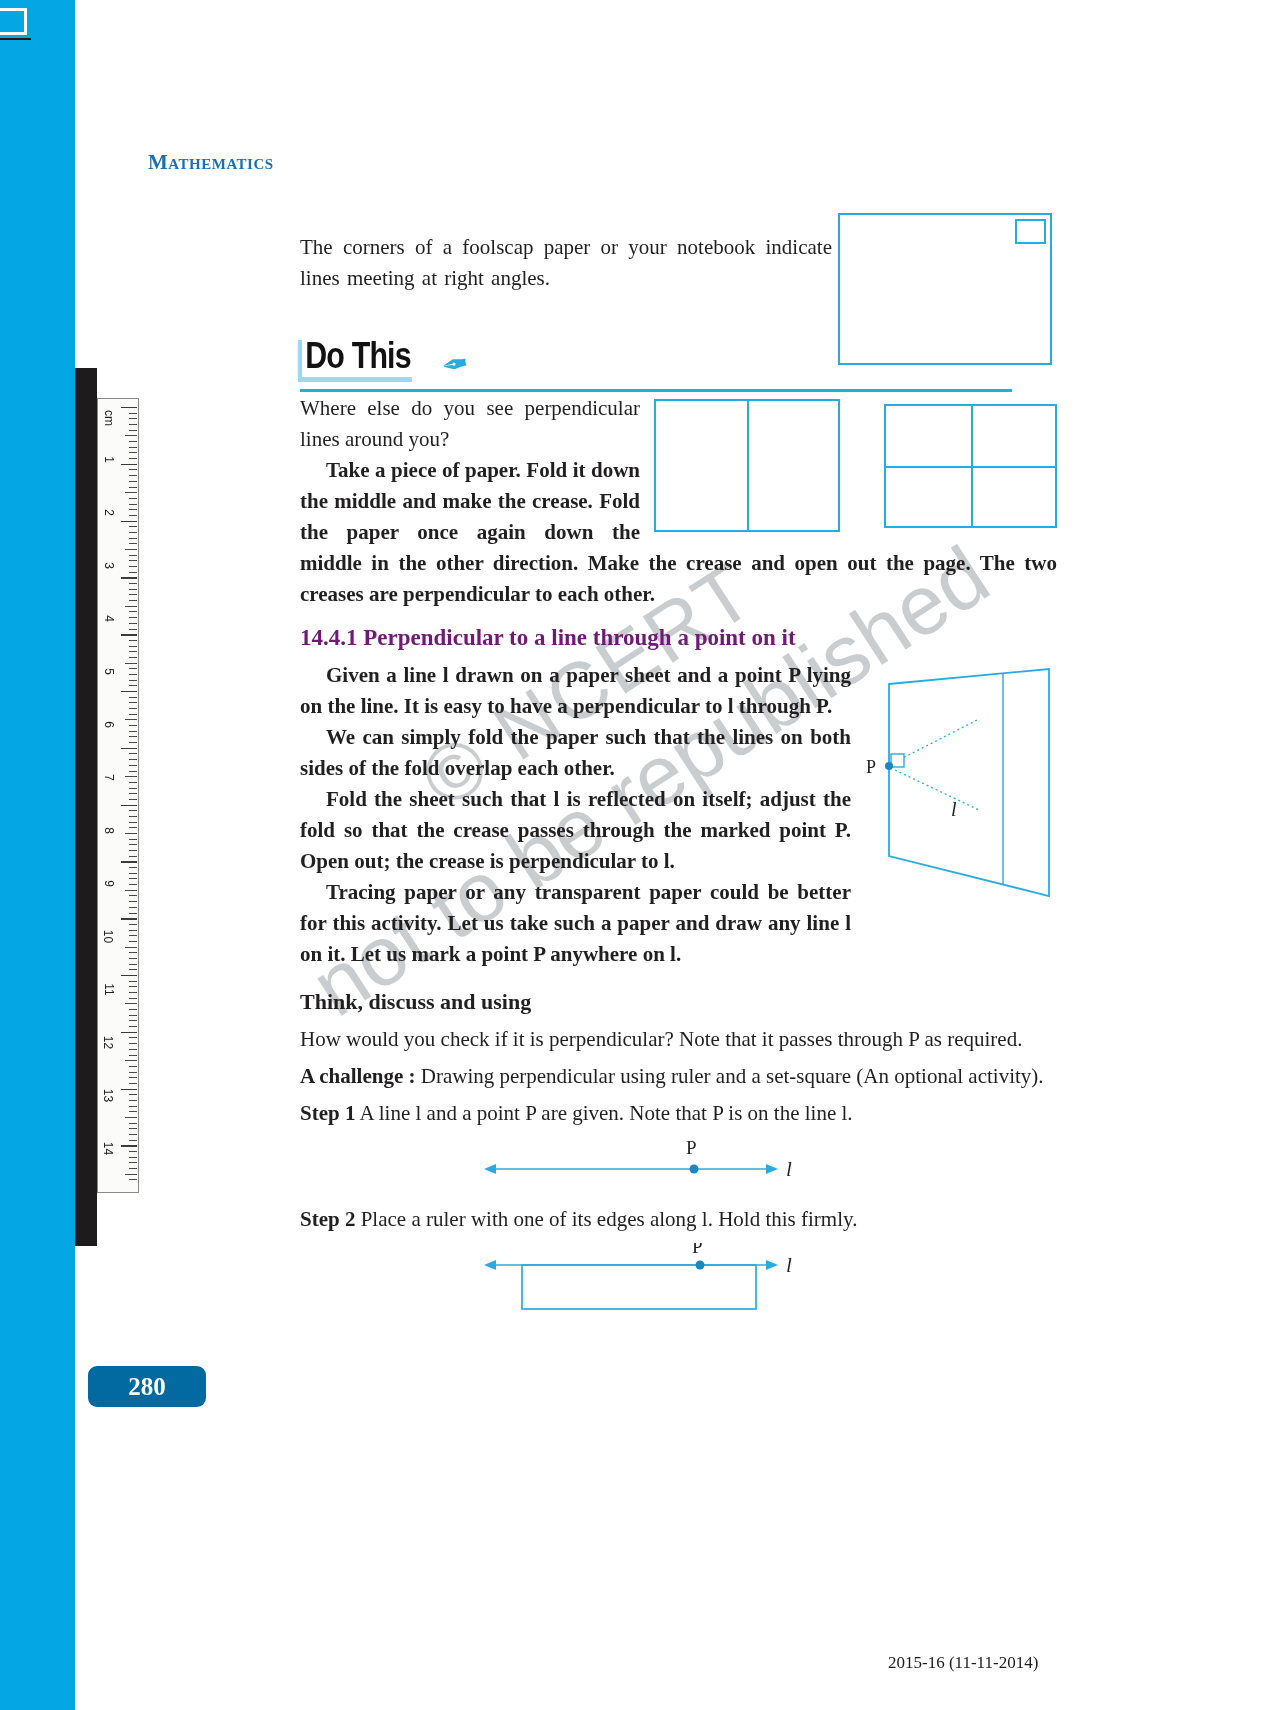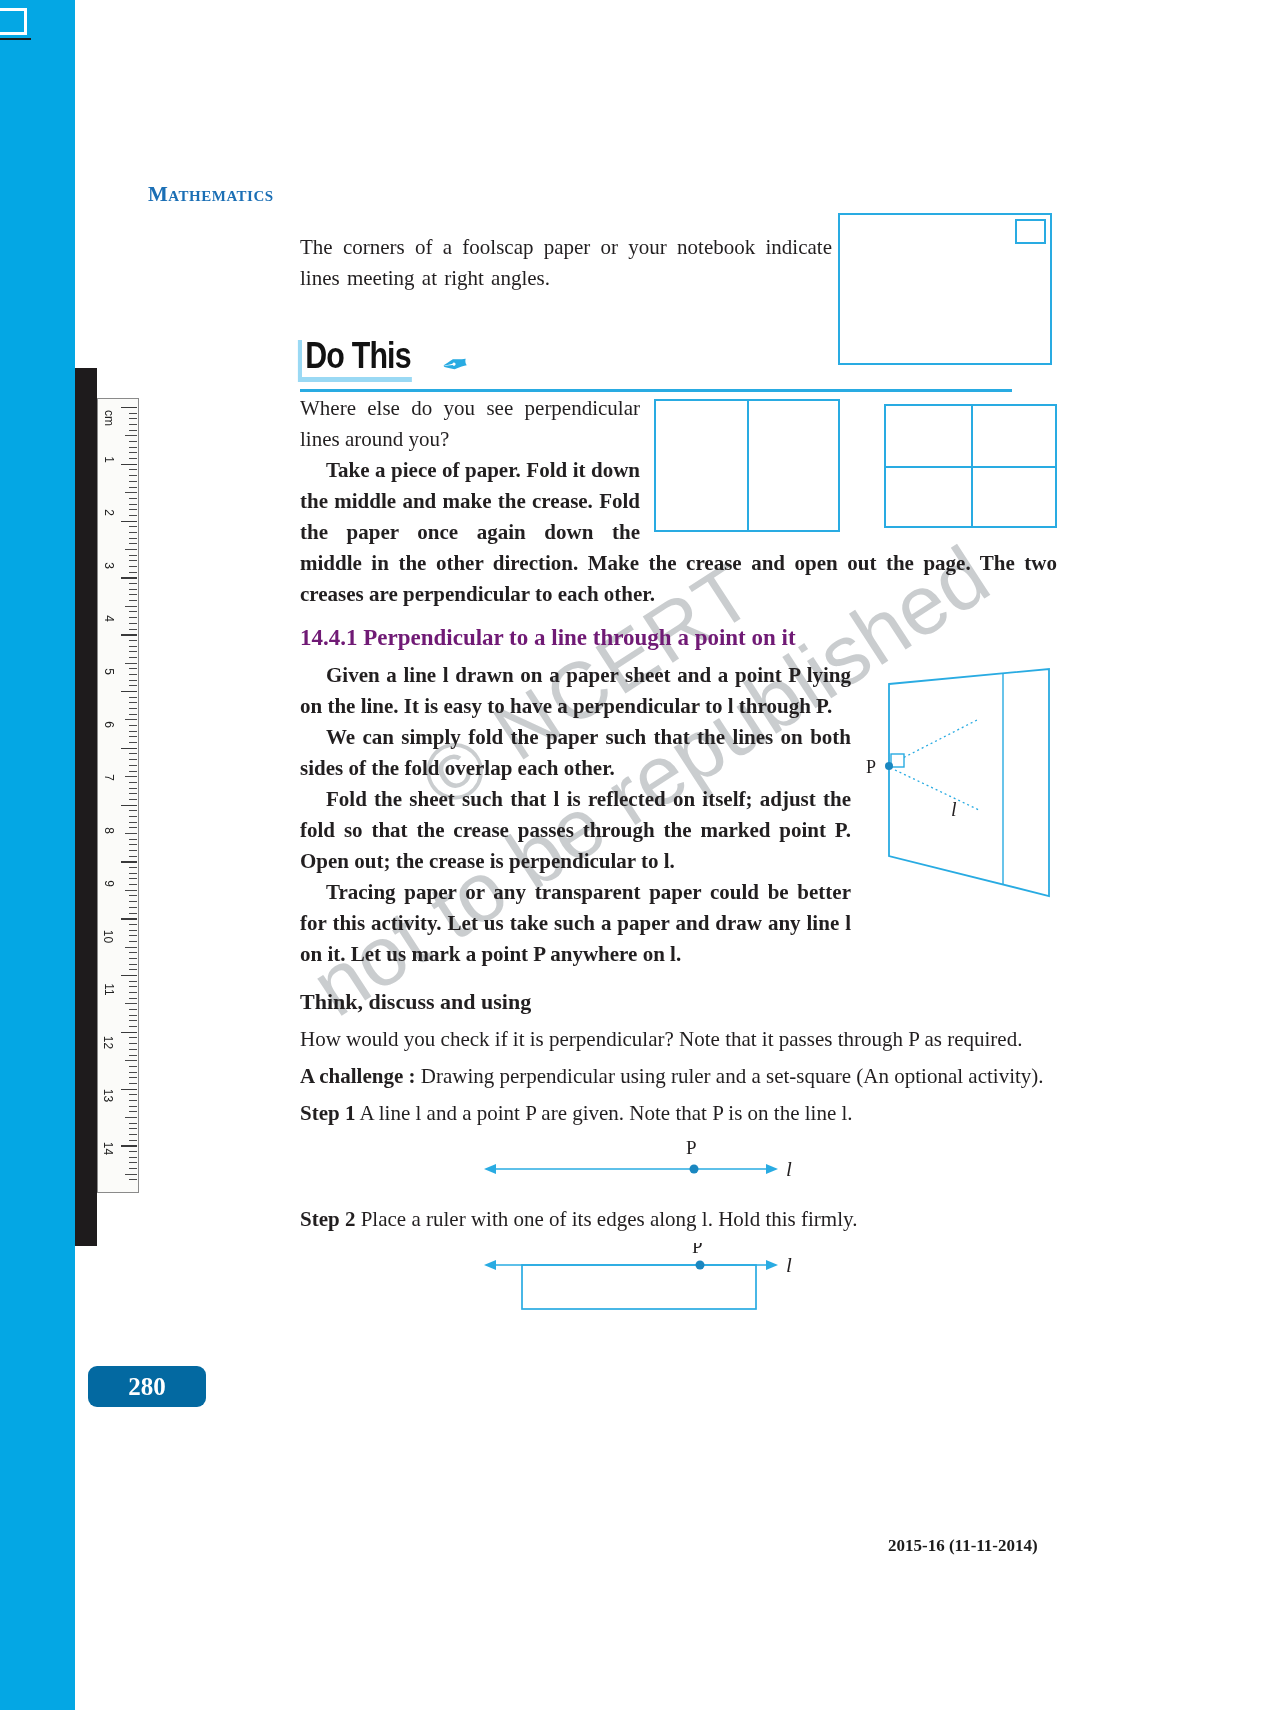--- a/index.html
+++ b/index.html
@@ -21,21 +21,21 @@
   .ruler-ticks-cm  { width:16px; background:repeating-linear-gradient(to bottom,#3a3a3a 0 1.4px,transparent 1.4px 56.8px); }
   .ruler-nums { position:absolute; left:0; top:4px; width:22px; display:flex; flex-direction:column; align-items:center; }
   .ruler-nums .unit { height:30px; }
   .ruler-nums span { height:53px; display:flex; align-items:center; justify-content:center;
     transform:rotate(90deg); font-family:"Liberation Sans",sans-serif; font-size:12px; color:#222; }
 
   .pagebadge { position:absolute; left:88px; top:1366px; width:118px; height:41px; background:#0369a1;
     border-radius:9px; color:#fff; font-size:25px; font-weight:bold; display:flex; align-items:center; justify-content:center; }
 
   .running-head { position:absolute; left:148px; top:150px; font-variant:small-caps; font-weight:bold;
-    font-size:21px; letter-spacing:.5px; color:#1b6fb5;margin-top:32px; }
+    font-size:21px; letter-spacing:.5px; color:#1b6fb5; }
 
   .intro { position:absolute; left:300px; top:211px; width:532px; font-size:21px; line-height:31px;
     text-align:justify; word-spacing:2px; }
 
   .notebook { position:absolute; left:838px; top:213px; width:214px; height:152px; border:2px solid #29abe2; }
   .notebook .corner { position:absolute; top:4px; right:4px; width:31px; height:25px; border:2px solid #29abe2; }
 
   .dothis { position:absolute; left:300px; top:333px; width:712px; border-bottom:3px solid #29abe2; padding:2px 0 5px 2px; }
   .dothis-label { display:inline-block; font-family:"Liberation Sans",sans-serif; font-weight:bold;
     font-size:37px; color:#121212; background:#fff; box-shadow:-5px 5px 0 #9ad9f4; padding:0 6px 0 4px;
@@ -63,21 +63,21 @@
   .blead { font-weight:bold; }
 
   .stepfig { margin:8px 0 10px 172px; }
 
   .watermark { position:absolute; left:120px; top:620px; width:1000px; transform:rotate(-33deg);
     font-family:"Liberation Sans",sans-serif; color:rgba(138,144,148,.45); text-align:center;
     line-height:1.4; pointer-events:none; z-index:0; }
   .watermark .l1 { font-size:80px; letter-spacing:3px; }
   .watermark .l2 { font-size:84px; }
 
-  .footer-date { position:absolute; left:888px; top:1536px; font-size:17px; color:#1c1c1c;font-weight:bold; }
+  .footer-date { position:absolute; left:888px; top:1653px; font-size:17px; color:#1c1c1c; }
   svg text { font-family:"Liberation Serif",serif; }
   svg text.it { font-style:italic; }
 </style>
 </head>
 <body>
 
 <div class="watermark">
   <div class="l1">© NCERT</div>
   <div class="l2">not to be republished</div>
 </div>

